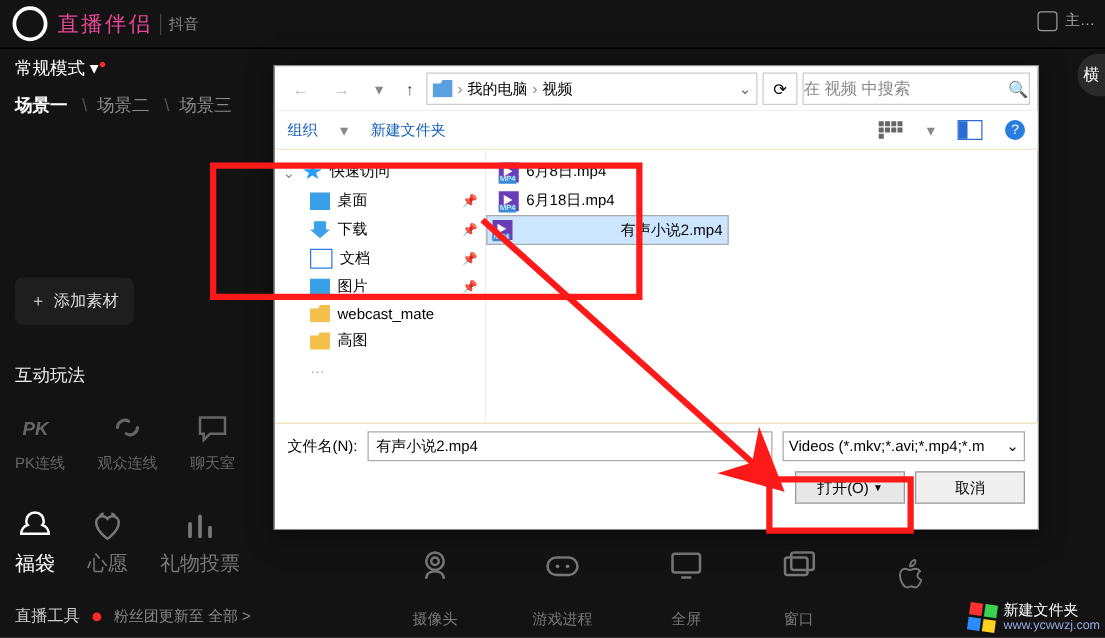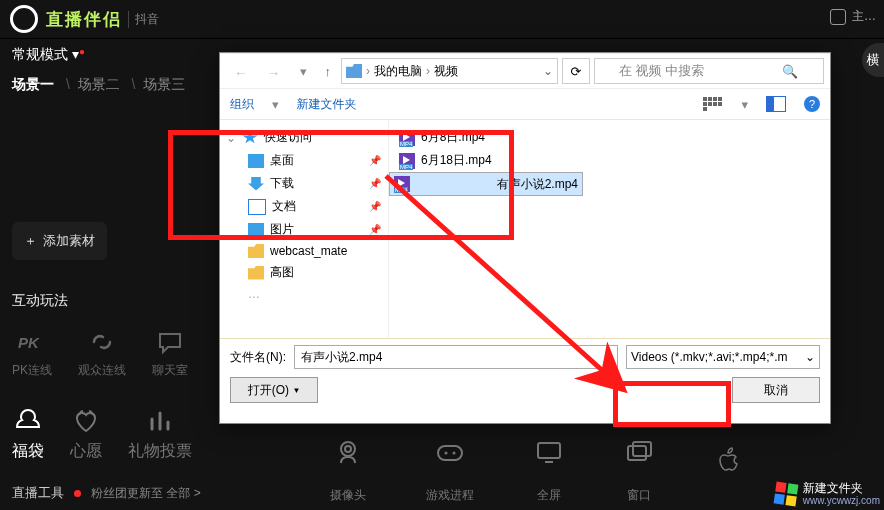--- a/index.html
+++ b/index.html
@@ -1,20 +1,20 @@
 <!DOCTYPE html>
 <html><head>
 <meta charset="utf-8">
 <style>
   html,body{margin:0;padding:0;width:884px;height:510px;background:#000;font-family:"Microsoft YaHei",Arial,sans-serif;font-size:13px;overflow:hidden;position:relative}
   
   .bg{position:absolute;inset:0;background:#131313;color:#ccc}
   .topbar{height:38px;display:flex;align-items:center;padding:0 10px;border-bottom:1px solid #000}
   .logo-circ{width:22px;height:22px;border:3px solid #fff;border-radius:50%;margin-right:8px}
-  .brand{color:#bef264;font-size:17px;font-weight:700;letter-spacing:2px}
+  .brand{color:#ec4899;font-size:17px;font-weight:400;letter-spacing:2px}
   .brand-sub{color:#888;font-size:12px;margin-left:6px;border-left:1px solid #444;padding-left:6px}
   .top-right{position:absolute;right:8px;top:8px;color:#aaa;font-size:12px;display:flex;gap:6px;align-items:center}
   .top-right .sq{width:14px;height:14px;border:1px solid #999;border-radius:3px}
   .leftcol{position:absolute;left:0;top:38px;bottom:0;width:214px;padding:8px 12px;box-sizing:border-box}
   .mode{color:#fff;font-size:14px}
   .mode .dot{color:#ff2a2a;font-size:10px;vertical-align:top}
   .tabs{margin-top:12px;font-size:14px}
   .tabs span{margin-right:4px}
   .tabs .sep{color:#555;margin:0 4px}
   .tabs .active{color:#fff;font-weight:700}
@@ -41,21 +41,21 @@
   .dlg-title .red{width:16px;height:16px;background:#e03020;margin-right:8px;position:relative}
   .dlg-title .red:after{content:"";position:absolute;inset:4px;border:2px solid #fff}
   .dlg-title .x{margin-left:auto;font-size:16px;padding:2px 8px;cursor:pointer}
   .nav{height:34px;display:flex;align-items:center;gap:4px;padding:0 6px;border-top:1px solid #eee;border-bottom:1px solid #eee}
   .nav .ar{color:#bbb;padding:4px 8px}
   .nav .up{color:#555;padding:4px 6px}
   .crumb{flex:1;border:1px solid #ccc;height:24px;display:flex;align-items:center;padding:0 4px;gap:4px;font-size:12px}
   .crumb .fico{width:16px;height:14px;background:#5aa0e0;clip-path:polygon(0 20%,40% 20%,50% 0,100% 0,100% 100%,0 100%)}
   .crumb .gt{color:#888}
   .refresh{border:1px solid #ccc;width:26px;height:24px;display:flex;align-items:center;justify-content:center}
-  .search{border:1px solid #ccc;height:24px;flex:0 0 180px;display:flex;align-items:center;padding:0 24px;color:#888;justify-content:space-between}
+  .search{border:1px solid #ccc;height:24px;flex:0 0 180px;display:flex;align-items:center;padding:0 0;color:#888;justify-content:space-between}
   .toolbar{height:30px;display:flex;align-items:center;padding:0 10px;gap:18px;border-bottom:1px solid #f3e7c8;background:#fff}
   .toolbar .tb{color:#1560b8;font-size:12px}
   .toolbar .sp{flex:1}
   .toolbar .vico{width:20px;height:14px;display:flex;flex-wrap:wrap;gap:1px}
   .toolbar .vico i{width:4px;height:4px;background:#666}
   .toolbar .pico{width:18px;height:14px;border:1px solid #2a6cd4;position:relative}
   .toolbar .pico:before{content:"";position:absolute;left:0;top:0;bottom:0;width:7px;background:#2a6cd4}
   .toolbar .help{width:16px;height:16px;border-radius:50%;background:#2a7de0;color:#fff;font-size:11px;display:flex;align-items:center;justify-content:center}
   .body{flex:1;display:flex;overflow:hidden}
   .tree{width:160px;border-right:1px solid #eee;padding:6px 4px;font-size:12px;overflow:hidden}
@@ -75,21 +75,21 @@
   .fic{width:16px;height:16px;background:#6a3db8;position:relative;flex:0 0 16px}
   .fic:before{content:"";position:absolute;left:4px;top:3px;border-left:7px solid #fff;border-top:4px solid transparent;border-bottom:4px solid transparent}
   .fic:after{content:"MP4";position:absolute;left:0;bottom:-1px;font-size:6px;background:#3a8ad8;color:#fff;line-height:6px;padding:0 1px}
   .redbox{position:absolute;border:5px solid #ff1a1a}
   .rb1{left:168px;top:130px;width:336px;height:100px}
   .footer{height:72px;border-top:1px solid #eaddb8;background:#fff;display:flex;flex-direction:column;padding:6px 10px;gap:8px}
   .frow1{display:flex;align-items:center;gap:8px}
   .frow1 .lbl{font-size:12px}
   .inp{border:1px solid #aaa;height:22px;flex:1;padding:0 6px;font-size:12px}
   .sel{border:1px solid #aaa;height:22px;width:184px;padding:0 4px;font-size:12px;display:flex;align-items:center;justify-content:space-between}
-  .frow2{display:flex;justify-content:space-between;gap:8px}
+  .frow2{display:flex;justify-content:flex-end;gap:8px}
   .btn{border:1px solid #999;background:#efefef;width:86px;height:24px;font-size:12px;display:flex;align-items:center;justify-content:center;cursor:pointer}
   .btn.primary{background:#e8e8e8}
   .rb2{left:613px;top:381px;width:108px;height:36px}
   
   .arrow-svg{position:absolute;left:378px;top:168px;pointer-events:none}
   
   .wm{position:absolute;right:4px;bottom:4px;display:flex;align-items:center;gap:6px;color:#fff;font-size:12px}
   .wm .wlogo{width:22px;height:22px;display:grid;grid-template-columns:1fr 1fr;grid-template-rows:1fr 1fr;gap:2px;transform:rotate(8deg)}
   .wm .wlogo i:nth-child(1){background:#ff3030}
   .wm .wlogo i:nth-child(2){background:#39d353}

